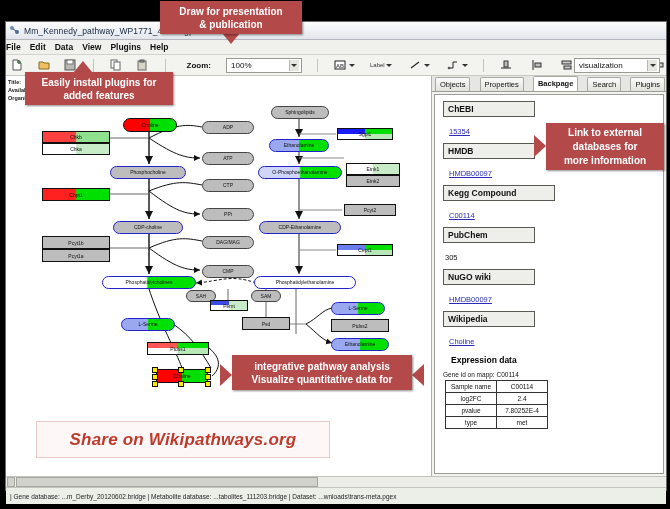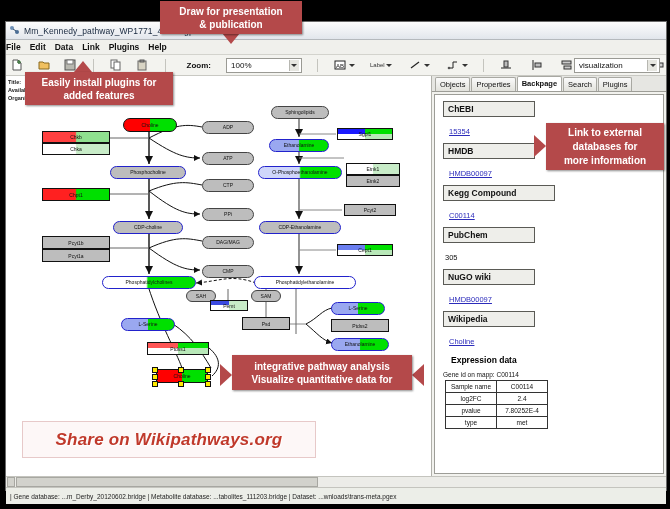--- a/index.html
+++ b/index.html
@@ -33,21 +33,21 @@
   .ddbtn{display:flex;align-items:center;gap:1px;}
   .vis-combo{position:absolute;right:6px;width:78px;}
 
   
   .content{display:flex;height:calc(100% - 17px - 14px - 20px - 17px);}
   .canvaswrap{flex:1;position:relative;background:#fff;border-right:1px solid #b0b0aa;overflow:hidden;}
   .leftlabels{position:absolute;left:2px;top:2px;font-size:5.5px;color:#222;line-height:8px;font-weight:bold;}
   .sidebar{width:234px;background:#f2f2ee;display:flex;flex-direction:column;}
 
   
-  .tabs{display:flex;align-items:flex-end;height:15px;padding-left:3px;background:#e6e6e2;border-bottom:1px solid #9d9d97;}
+  .tabs{display:flex;align-items:flex-end;height:15px;padding-left:3px;background:#e6e6e2;border-bottom:1px solid #9d9d97;justify-content:space-between;}
   .tab{font-size:7.5px;color:#111;padding:2px 4px 2px;border:1px solid #a8a8a2;border-bottom:none;
        background:linear-gradient(#fafafa,#e2e2dc);margin-right:1px;border-radius:2px 2px 0 0;}
   .tab.active{background:#fff;font-weight:bold;padding-bottom:3px;}
 
   .backpage{flex:1;background:#fff;margin:2px;border:1px solid #9d9d97;overflow:hidden;position:relative;padding:6px 8px 0;}
   .dbbox{width:92px;border:1px solid #5a5a55;background:#eeeeea;font-size:8.5px;font-weight:bold;
          color:#111;padding:2px 4px;margin-bottom:3px;box-sizing:border-box;}
   .dblink{font-size:7.5px;color:#2b2bbb;text-decoration:underline;margin:0 0 7px 6px;display:inline-block;}
   .dbplain{font-size:7.5px;color:#111;margin:0 0 7px 2px;display:inline-block;}
   .exprhead{font-size:8.5px;font-weight:bold;color:#000;margin:2px 0 6px 8px;}
@@ -78,21 +78,21 @@
            box-shadow:1px 1px 2px rgba(0,0,0,.45);font-size:10px;line-height:13px;
            display:flex;align-items:center;justify-content:center;z-index:40;padding:4px 14px;box-sizing:border-box;}
   .arrow-down{position:absolute;width:0;height:0;border-left:9px solid transparent;border-right:9px solid transparent;
               border-top:11px solid #b4494a;z-index:39;}
   .arrow-up{position:absolute;width:0;height:0;border-left:9px solid transparent;border-right:9px solid transparent;
             border-bottom:11px solid #b4494a;z-index:39;}
   .arrow-left{position:absolute;width:0;height:0;border-top:11px solid transparent;border-bottom:11px solid transparent;
               border-right:12px solid #b4494a;z-index:39;}
   .arrow-right{position:absolute;width:0;height:0;border-top:11px solid transparent;border-bottom:11px solid transparent;
                border-left:12px solid #b4494a;z-index:39;}
-  .sharebox{position:absolute;left:22px;top:421px;width:292px;height:35px;background:#fdf7f7;
+  .sharebox{position:absolute;left:36px;top:421px;width:292px;height:35px;background:#fdf7f7;
             border:1px solid #e7c9c9;display:flex;align-items:center;justify-content:center;z-index:45;}
   .sharebox span{font-size:17px;font-weight:bold;font-style:italic;color:#c0392b;
                  text-shadow:1px 1px 0 #fff;letter-spacing:.2px;}
 </style>
 </head>
 <body>
 
 <div id="root">
 
   <div class="win">
@@ -105,21 +105,21 @@
           <line x1="4" y1="4" x2="7" y2="6" stroke="#33506f" stroke-width="1"></line>
         </svg>
       </span>
       <span class="tb-title">Mm_Kennedy_pathway_WP1771_45176.gpml</span>
     </div>
 
     <div class="menubar">
       <span>File</span>
       <span>Edit</span>
       <span>Data</span>
-      <span>Link</span>
+      <span>View</span>
       <span>Plugins</span>
       <span>Help</span>
     </div>
 
     <div class="toolbar">
       <div class="tbtn">
         <svg width="12" height="12" viewBox="0 0 12 12">
             <path d="M2 1h5l3 3v7H2z" fill="#fff" stroke="#555"></path>
             <path d="M7 1v3h3" fill="none" stroke="#555"></path>
             <path d="M8 1v4M6 3h4" stroke="#3a7a3a" stroke-width="1.2"></path>

